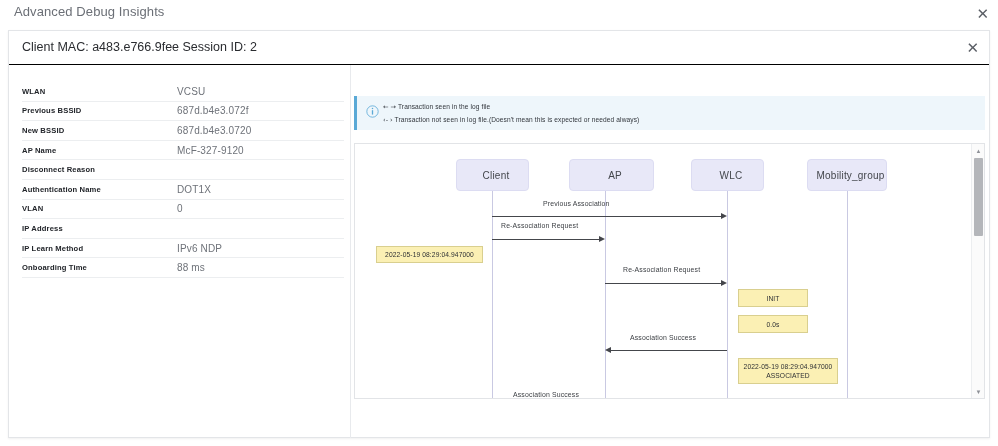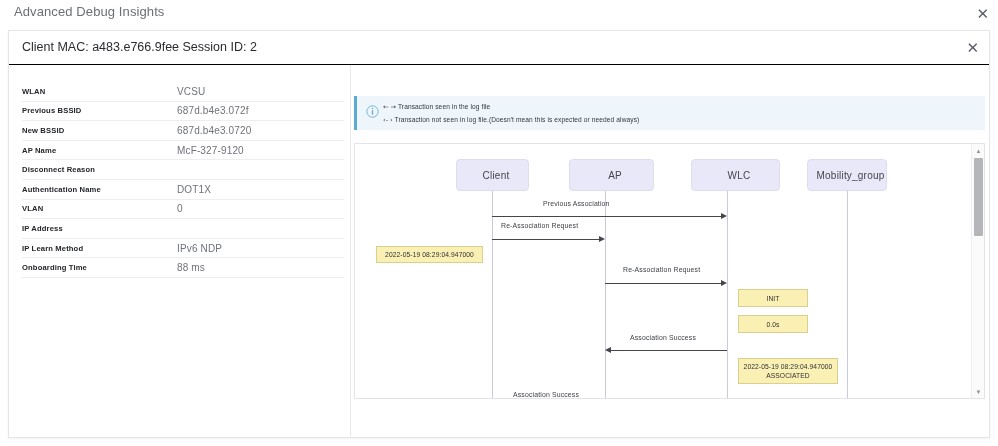--- a/index.html
+++ b/index.html
@@ -227,21 +227,21 @@
           <div class="lifeline" style="left:250px; top:47px; height:209px;"></div>
           <div class="lifeline" style="left:372px; top:47px; height:209px;"></div>
           <div class="lifeline" style="left:492px; top:47px; height:209px;"></div>
 
           <div class="actor" style="left:101px; top:15px; width:73px;">
             <span class="actor-label">Client</span>
           </div>
           <div class="actor" style="left:214px; top:15px; width:85px;">
             <span class="actor-label">AP</span>
           </div>
-          <div class="actor" style="left:336px; top:15px; width:89px;text-align:center;">
+          <div class="actor" style="left:336px; top:15px; width:73px;text-align:center;">
             <span class="actor-label">WLC</span>
           </div>
           <div class="actor" style="left:452px; top:15px; width:80px;">
             <span class="actor-label">Mobility_group</span>
           </div>
 
           <div class="msg-label" style="left:188px; top:56px;">Previous Association</div>
           <div class="msg-line" style="left:137px; top:72px; width:229px;"></div>
           <div class="arrowhead arrow-right" style="left:366px; top:68.5px;"></div>
 

